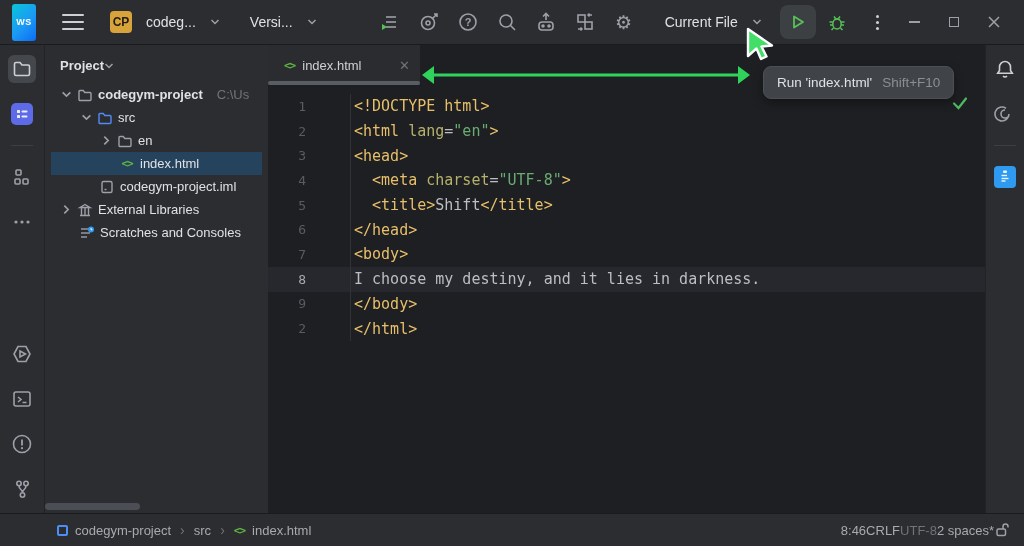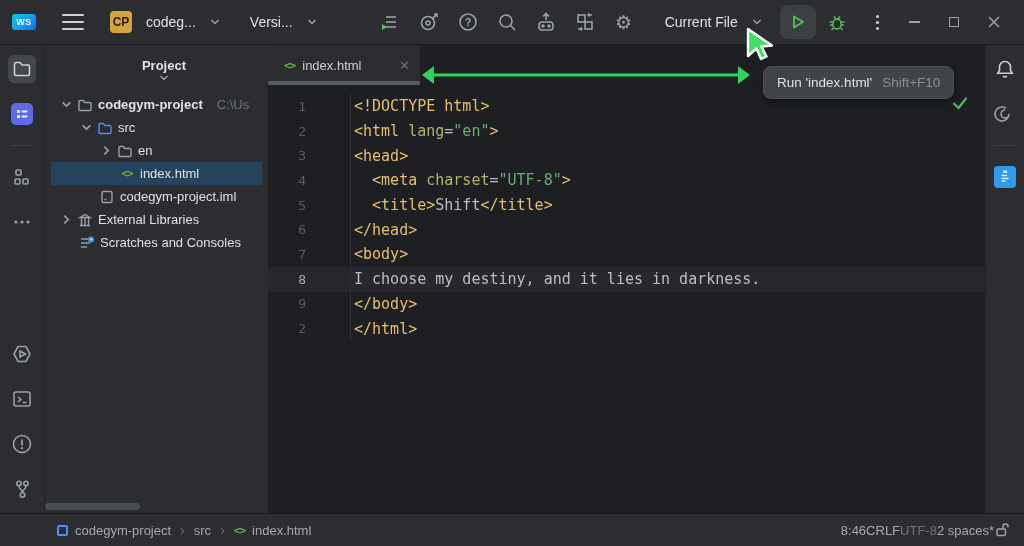--- a/index.html
+++ b/index.html
@@ -5,21 +5,21 @@
   * { margin:0; padding:0; box-sizing:border-box; }
   html,body { background:#101114; }
   .window {
     position:relative; width:1024px; height:546px; overflow:hidden;
     background:#1E1F22; font-family:"Liberation Sans",sans-serif; color:#DFE1E5;
     -webkit-font-smoothing:antialiased;
   }
   
   .titlebar { height:45px; background:#2B2D30; border-bottom:1px solid #1A1B1E;
     display:flex; align-items:center; }
-  .ws-logo { width:24px; height:16px; margin-left:12px; border-radius:3px;
+  .ws-logo { width:24px; height:37px; margin-left:12px; border-radius:3px;
     background:linear-gradient(135deg,#09C6D8 0%,#1B99F5 55%,#0A6CF5 100%);
     display:flex; align-items:center; justify-content:center;
     font-size:9px; font-weight:bold; color:#fff; letter-spacing:.5px; }
   .hamburger { margin-left:26px; width:22px; height:16px; display:flex; flex-direction:column;
     justify-content:space-between; cursor:pointer; }
   .hamburger span { display:block; height:2px; background:#CED0D6; border-radius:1px; }
   .widget { display:flex; align-items:center; gap:14px; font-size:14px; color:#DFE1E5; cursor:pointer; }
   .cp-badge { width:22px; height:22px; border-radius:4px; background:#D9A33C; color:#221D12;
     font-size:12px; font-weight:bold; display:flex; align-items:center; justify-content:center; }
   .chev { width:10px; height:10px; }
@@ -47,21 +47,21 @@
   .strip-btn.active { background:#44474C; color:#CED0D6; }
   .strip-div { width:22px; height:1px; background:#3C3E43; margin:0 0 17px; }
   .strip-spacer { flex:1; }
   .learn-badge { width:22px; height:22px; border-radius:5px; background:#5E6BE8;
     display:flex; align-items:center; justify-content:center; }
   .clip-badge { width:22px; height:22px; border-radius:4px; background:#2E9BF0;
     display:flex; align-items:center; justify-content:center; }
 
   .project-panel { width:223px; background:#2B2D30; position:relative; font-size:13px; overflow:hidden; }
   .pp-header { display:flex; align-items:center; padding:13px 0 10px 15px;
-    font-size:13px; font-weight:bold; color:#DFE1E5; cursor:pointer;flex-direction:column; }
+    font-size:13px; font-weight:bold; color:#DFE1E5; cursor:pointer; }
   .tree-row { height:23px; display:flex; align-items:center; color:#DFE1E5; cursor:pointer; white-space:nowrap; }
   .tree-row.sel { background:#25435C; margin:0 6px; }
   .chev-slot { width:18px; min-width:18px; display:flex; align-items:center; justify-content:center; color:#9DA0A8; }
   .t-icon { width:20px; min-width:20px; display:flex; align-items:center; justify-content:center; }
   .t-label { margin-left:3px; }
   .t-label.bold { font-weight:bold; }
   .t-suffix { margin-left:14px; color:#6F737A; }
   .htmlmark { font-family:"DejaVu Sans Mono",monospace; font-weight:bold; font-size:11px; color:#62B543; letter-spacing:-1px; }
   .pp-hscroll { position:absolute; left:0; bottom:3px; width:95px; height:7px; background:#4B4E54; border-radius:4px; cursor:grab; }
 

